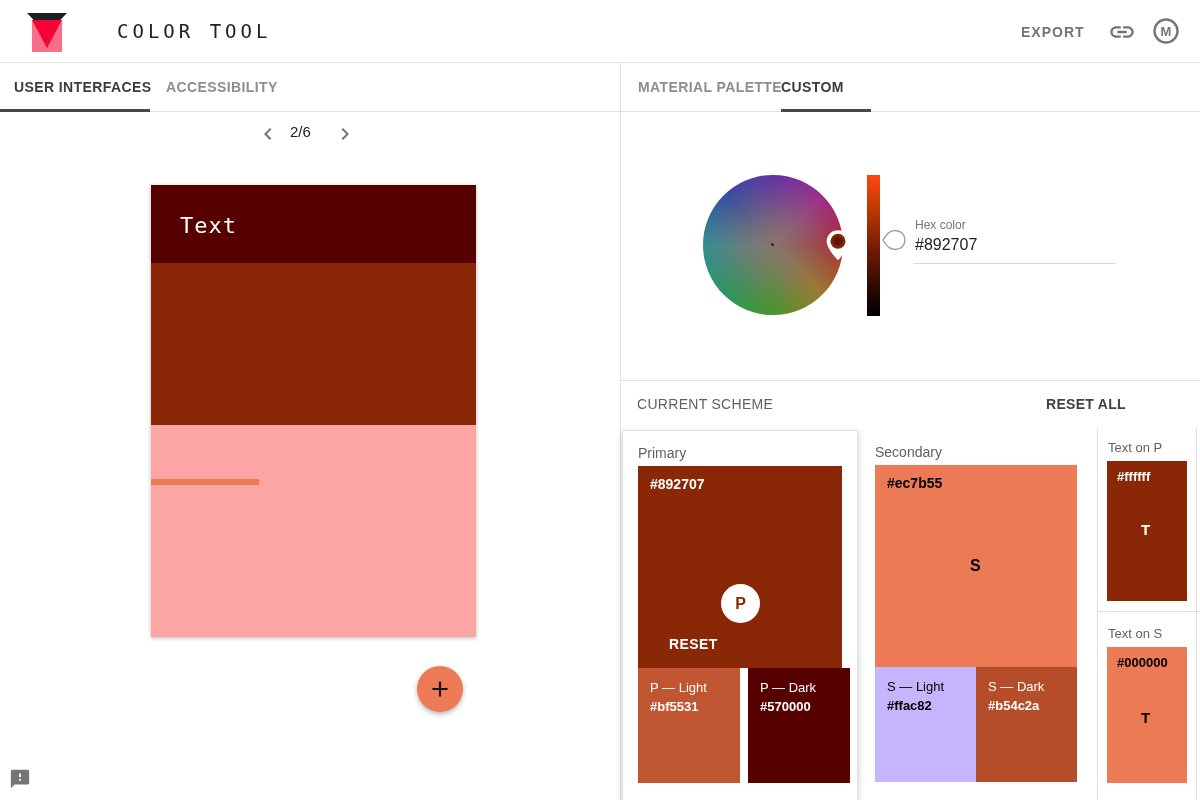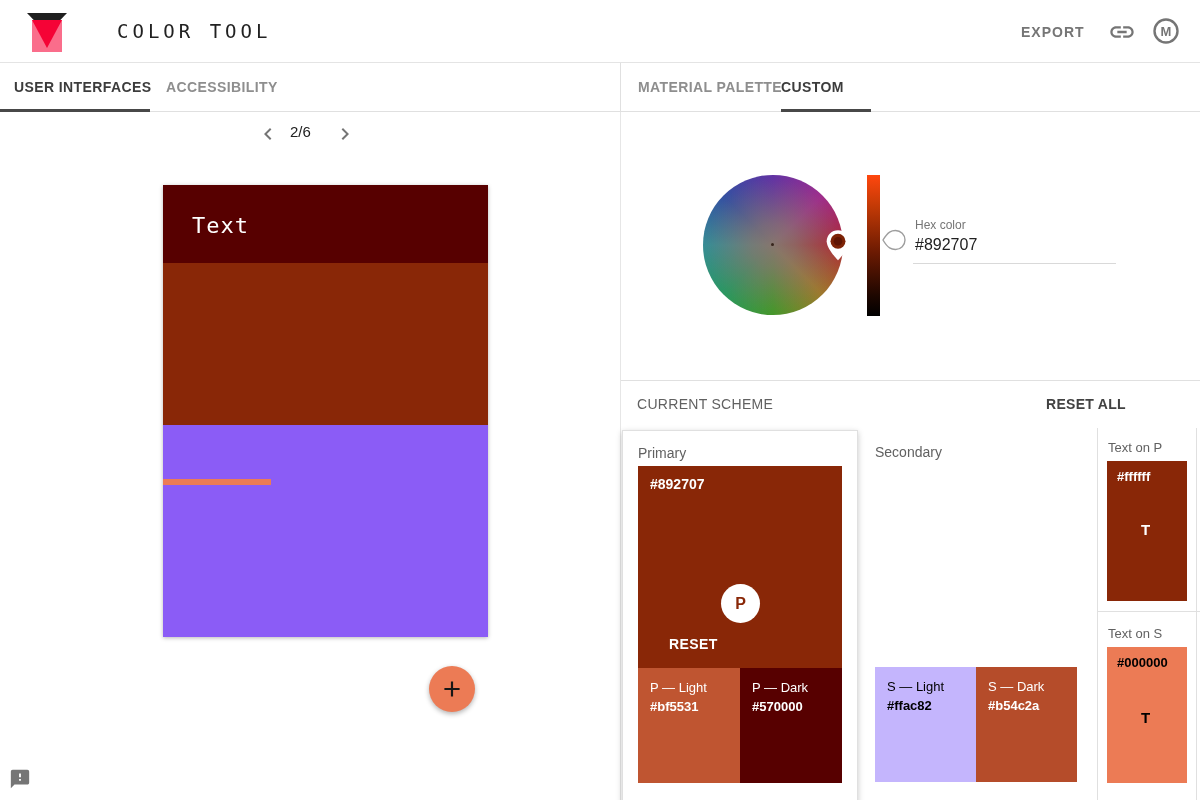--- a/index.html
+++ b/index.html
@@ -29,21 +29,21 @@
   .tab { position:absolute; top:0; height:49px; line-height:49px; font-size:14px; font-weight:700;
     letter-spacing:.4px; color:#8e8e8e; cursor:pointer; }
   .tab.active { color:#3c3c3c; }
   .tab-indicator { position:absolute; bottom:-1px; height:3px; background:#484848; }
 
   
   .pagination { left:0; top:118px; width:620px; height:32px; }
   .pag-chevron { position:absolute; top:4px; width:24px; height:24px; cursor:pointer; }
   .pag-text { position:absolute; left:290px; top:5px; width:40px; font-size:15px; color:#212121; }
 
-  .preview-card { left:163px; top:185px; width:325px; height:452px; background:#8b5cf6;
+  .preview-card { left:151px; top:185px; width:325px; height:452px; background:#fca5a5;
     box-shadow:0 1px 4px rgba(0,0,0,.28); }
   .pv-appbar { position:absolute; left:0; top:0; width:325px; height:78px; background:#570000; }
   .pv-appbar-title { position:absolute; left:29px; top:28px; color:#fff;
     font-family:"DejaVu Sans Mono","Liberation Mono",monospace; font-size:22px; letter-spacing:1px; }
   .pv-body { position:absolute; left:0; top:78px; width:325px; height:162px; background:#892707; }
   .pv-tabbar { position:absolute; left:0; top:240px; width:325px; height:54px; background:#bf5531; display:flex; }
   .pv-tab { flex:1; display:flex; align-items:center; justify-content:center;
     color:#ffffff; font-size:13px; letter-spacing:.8px; }
   .pv-tab.dim { color:rgba(255,255,255,.82); }
   .pv-tab-indicator { position:absolute; left:0; top:294px; width:108px; height:6px; background:#ec7b55; }
@@ -191,27 +191,31 @@
     <div class="card-label" style="left:15px; top:14px;">Primary</div>
     <div class="swatch" style="left:15px; top:35px; width:204px; height:202px; background:#892707;">
       <div class="swatch-hex white">#892707</div>
       <div class="p-badge">P</div>
       <div class="reset-btn">RESET</div>
     </div>
     <div class="swatch" style="left:15px; top:237px; width:102px; height:115px; background:#bf5531;">
       <div class="half-label white">P — Light</div>
       <div class="half-hex white">#bf5531</div>
     </div>
-    <div class="swatch" style="left:117px; top:237px; width:102px; height:115px; background:#570000;">
+    <div class="swatch" style="left:125px; top:237px; width:102px; height:115px; background:#570000;">
       <div class="half-label white">P — Dark</div>
       <div class="half-hex white">#570000</div>
     </div>
   </div>
 
   <div class="abs card-label" style="left:875px; top:444px;">Secondary</div>
+  <div class="abs swatch" style="left:875px; top:465px; width:202px; height:202px; background:#ec7b55;">
+    <div class="swatch-hex black">#ec7b55</div>
+    <div class="badge-letter black" style="left:95px; top:92px;">S</div>
+  </div>
   <div class="abs swatch" style="left:875px; top:667px; width:101px; height:115px; background:#c4b5fd;">
     <div class="half-label black">S — Light</div>
     <div class="half-hex black">#ffac82</div>
   </div>
   <div class="abs swatch" style="left:976px; top:667px; width:101px; height:115px; background:#b54c2a;">
     <div class="half-label white">S — Dark</div>
     <div class="half-hex white">#b54c2a</div>
   </div>
 
   <div class="abs col-divider-1"></div>

